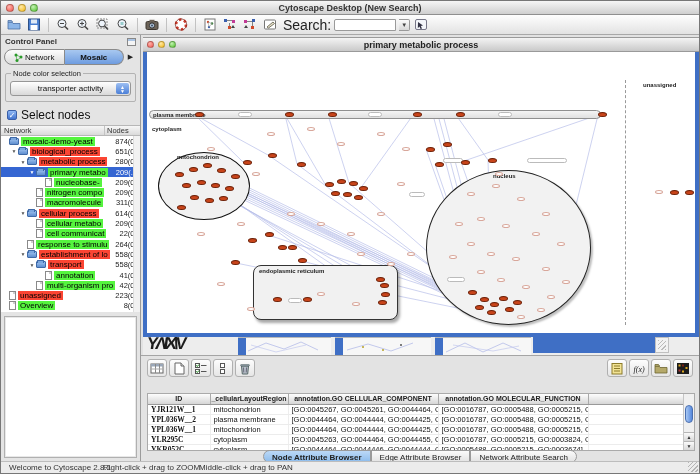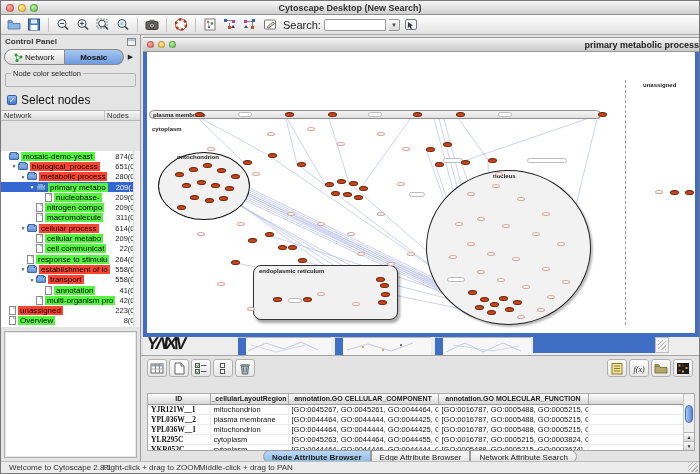--- a/index.html
+++ b/index.html
@@ -21,21 +21,21 @@
 
   
   .toolbar { position:absolute; top:14px; left:0; right:0; height:20px;
     background:linear-gradient(#fefefe,#e2e2e2); border-bottom:1px solid #a8a8a8;
     display:flex; align-items:center; padding:0 4px; gap:2px; }
   .tb-sep { width:1px; height:14px; background:#c2c2c2; margin:0 3px; }
   .icon-btn { width:18px; height:16px; display:flex; align-items:center; justify-content:center;
     border-radius:2px; }
   .icon-btn svg { display:block; }
   .search-wrap { display:flex; align-items:center; gap:3px; margin-left:2px; }
-  .search-label { font-size:11px; color:#222; }
+  .search-label { font-size:14px; color:#222; }
   .search-input { width:62px; height:12px; border:1px solid #9a9a9a; background:#fff;
     font-size:8px; border-radius:2px 0 0 2px; padding:0 2px; }
   .search-dd { width:11px; height:12px; border:1px solid #9a9a9a; border-left:none;
     background:linear-gradient(#fcfcfc,#d8d8d8); display:flex; align-items:center;
     justify-content:center; font-size:6px; color:#444; border-radius:0 2px 2px 0; }
 
   
   .main { position:absolute; top:34px; left:0; right:0; bottom:12px; display:flex; }
 
   
@@ -69,21 +69,21 @@
   .cp-check { display:flex; align-items:center; gap:4px; margin:6px 6px 3px; }
   .checkbox { width:10px; height:10px; border:1px solid #3a5fa8; border-radius:2px;
     background:linear-gradient(#8fb8f4,#4173cf); color:#fff; font-size:8px; line-height:9px;
     text-align:center; }
   .cp-check label { font-size:12px; color:#111; }
   .tree-head { display:flex; height:11px; background:linear-gradient(#f7f7f7,#dadada);
     border-top:1px solid #b7b7b7; border-bottom:1px solid #b7b7b7; font-size:7.5px; color:#333;
     align-items:center; }
   .tree-head .c1 { flex:1; padding-left:3px; }
   .tree-head .c2 { width:36px; border-left:1px solid #c3c3c3; padding-left:2px; }
-  .tree { background:#fff; height:176px; overflow:hidden; position:relative;margin-top:30px; }
+  .tree { background:#fff; height:176px; overflow:hidden; position:relative; }
   .tree-row { display:flex; align-items:center; height:10.3px; font-size:8px; white-space:nowrap; overflow:hidden; }
   .tree-row.sel { background:#3566d2; }
   .exp { width:8px; font-size:5px; color:#555; text-align:center; flex:none; }
   .sel .exp { color:#fff; }
   .ticon { flex:none; margin-right:2px; position:relative; }
   .ticon.folder { width:10px; height:7px; background:linear-gradient(#9cc0ee,#5f8fd0);
     border:1px solid #3f6aa8; border-radius:1px; }
   .ticon.folder:before { content:""; position:absolute; top:-2px; left:0; width:5px; height:2px;
     background:#7ca8e0; border:1px solid #3f6aa8; border-bottom:none; border-radius:1px 1px 0 0; }
   .ticon.file { width:7px; height:9px; background:#fff; border:1px solid #8a8a8a; }
@@ -102,21 +102,21 @@
   
   .rightcol { flex:1; position:relative; }
 
   
   .netwin { position:absolute; left:2px; top:2px; right:0; height:300px;
     border:4px solid #3f6fc5; border-top-width:0; background:#fff; }
   .nw-title { height:15px; margin:0 -4px; background:linear-gradient(#f4f4f4,#c9c9c9);
     border-bottom:1px solid #9a9a9a; border-top:1px solid #9a9a9a; display:flex; align-items:center; position:relative; }
   .nw-title .lights { margin-left:4px; }
   .nw-title .tl { width:7px; height:7px; }
-  .nw-name { position:absolute; left:0; right:0; text-align:right; font-size:9px;
+  .nw-name { position:absolute; left:0; right:0; text-align:center; font-size:9px;
     font-weight:bold; color:#222; }
   .canvas { position:relative; width:100%; height:277px; background:#fff; overflow:hidden; }
   .edges { position:absolute; left:0; top:0; }
   .comp-label { position:absolute; font-size:6px; font-weight:bold; color:#222; white-space:nowrap; }
   .pm-bar { position:absolute; left:2px; top:58px; width:452px; height:9px;
     background:linear-gradient(#f4f4f4,#e0e0e0); border:1px solid #8f8f8f; border-radius:5px; }
   .mito { position:absolute; left:11px; top:100px; width:92px; height:68px; border-radius:50%;
     background:#f1f1f1; border:1.4px solid #111; }
   .nucleus { position:absolute; left:279px; top:118px; width:165px; height:155px; border-radius:50%;
     background:#f2f2f2; border:1.4px solid #222; box-shadow:2px 2px 2px rgba(0,0,0,.25); }
@@ -334,20 +334,27 @@
             </svg>
             <span>Network</span>
           </div>
           <div class="seg sel">
             <span>Mosaic</span>
           </div>
           <div class="tab-more">▶</div>
         </div>
       <div class="fieldset">
         <span class="legend">Node color selection</span>
+        <div class="dropdown">
+          <span>transporter activity</span>
+          <span class="dd-arrows">
+              <span>▲</span>
+              <span>▼</span>
+            </span>
+        </div>
       </div>
       <div class="cp-check">
         <div class="checkbox">✓</div>
         <label>Select nodes</label>
       </div>
       <div class="tree-head">
         <span class="c1">Network</span>
         <span class="c2">Nodes</span>
       </div>
       <div class="tree">

